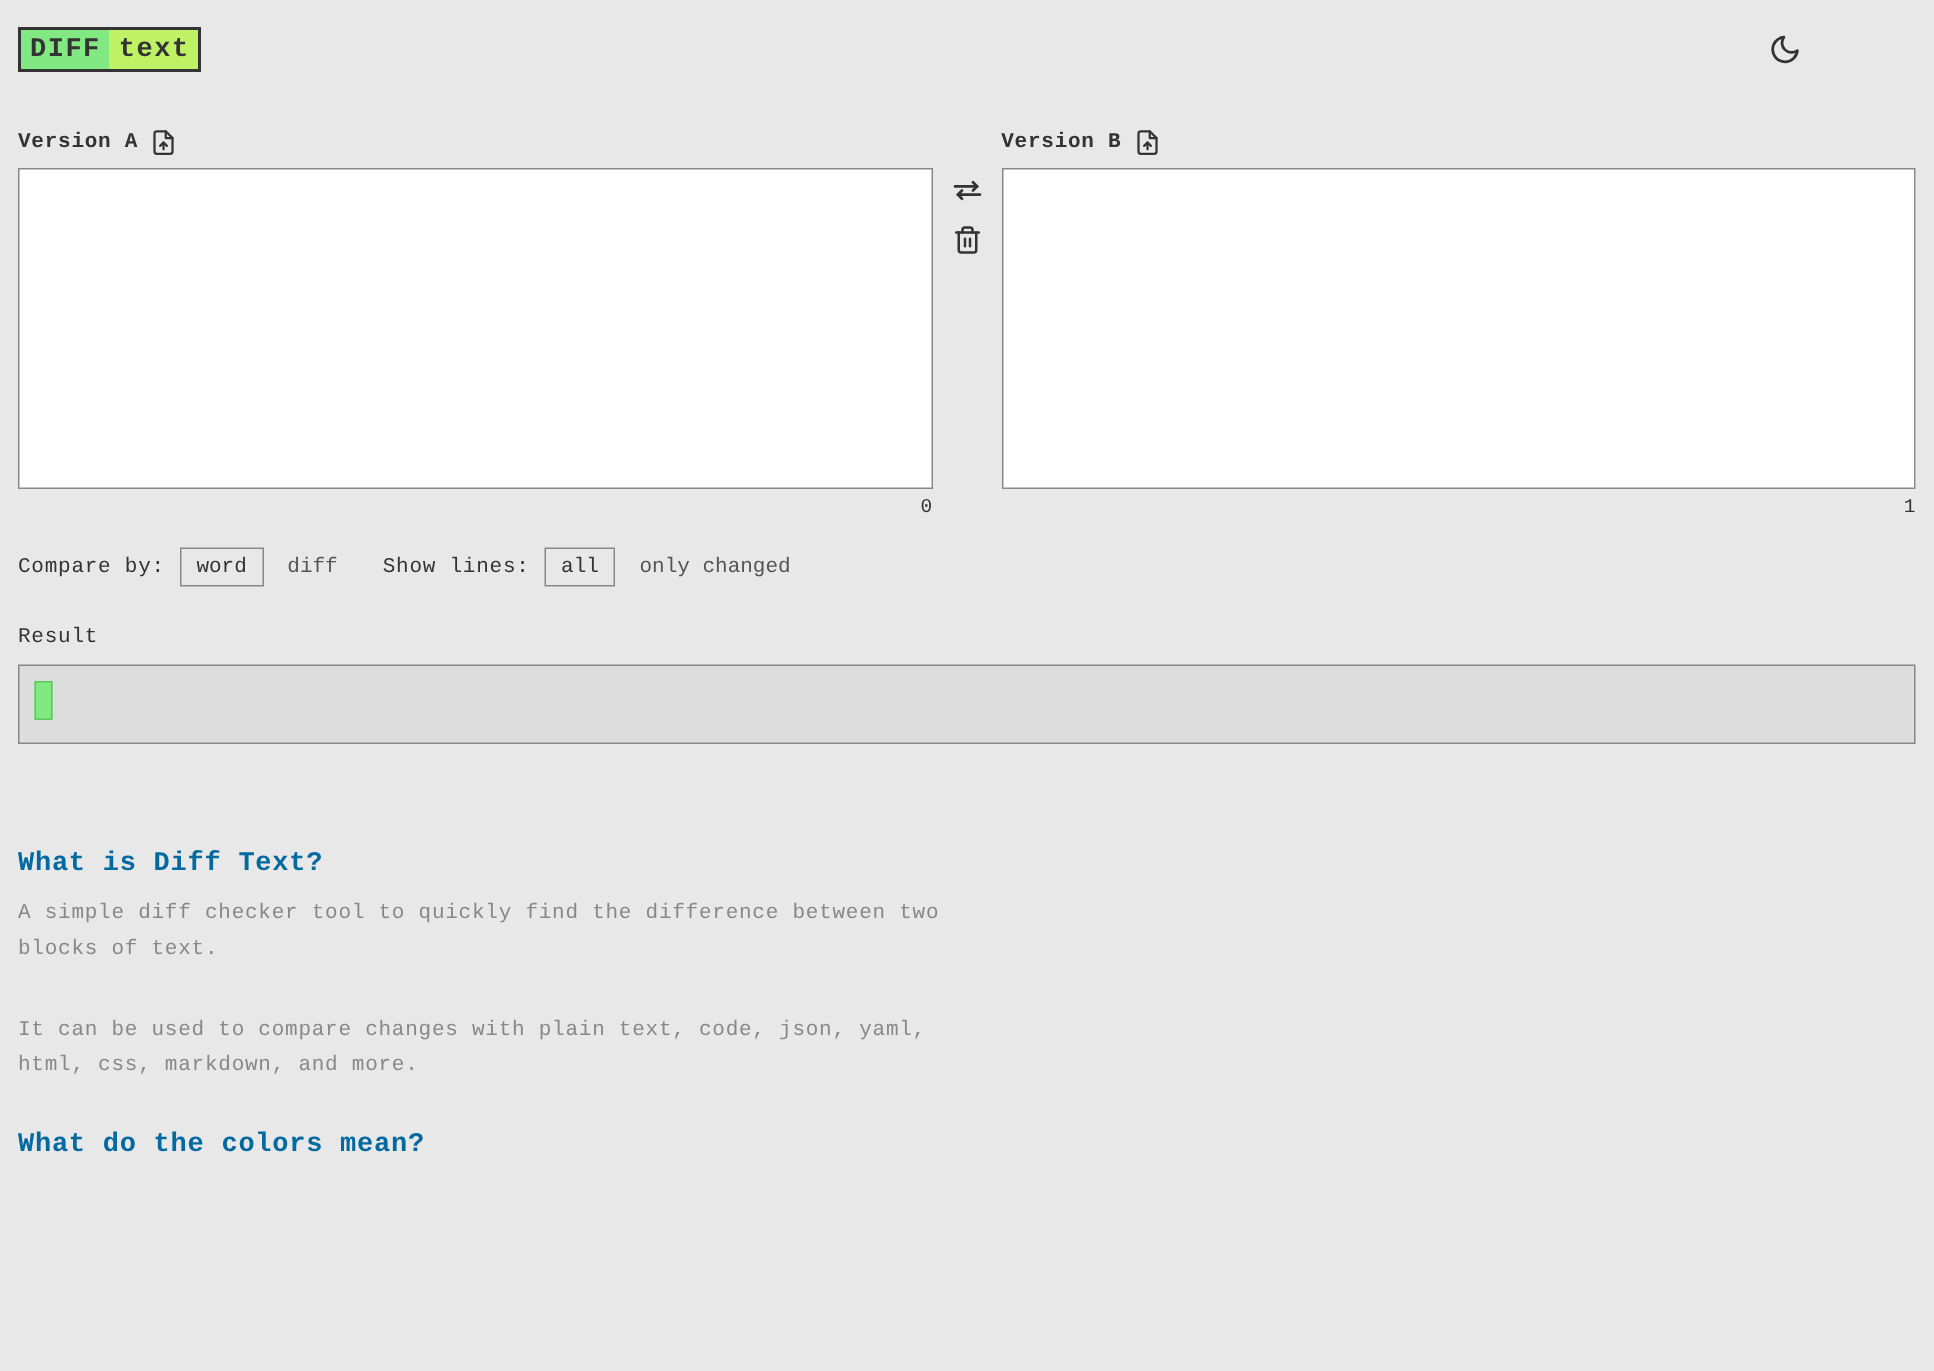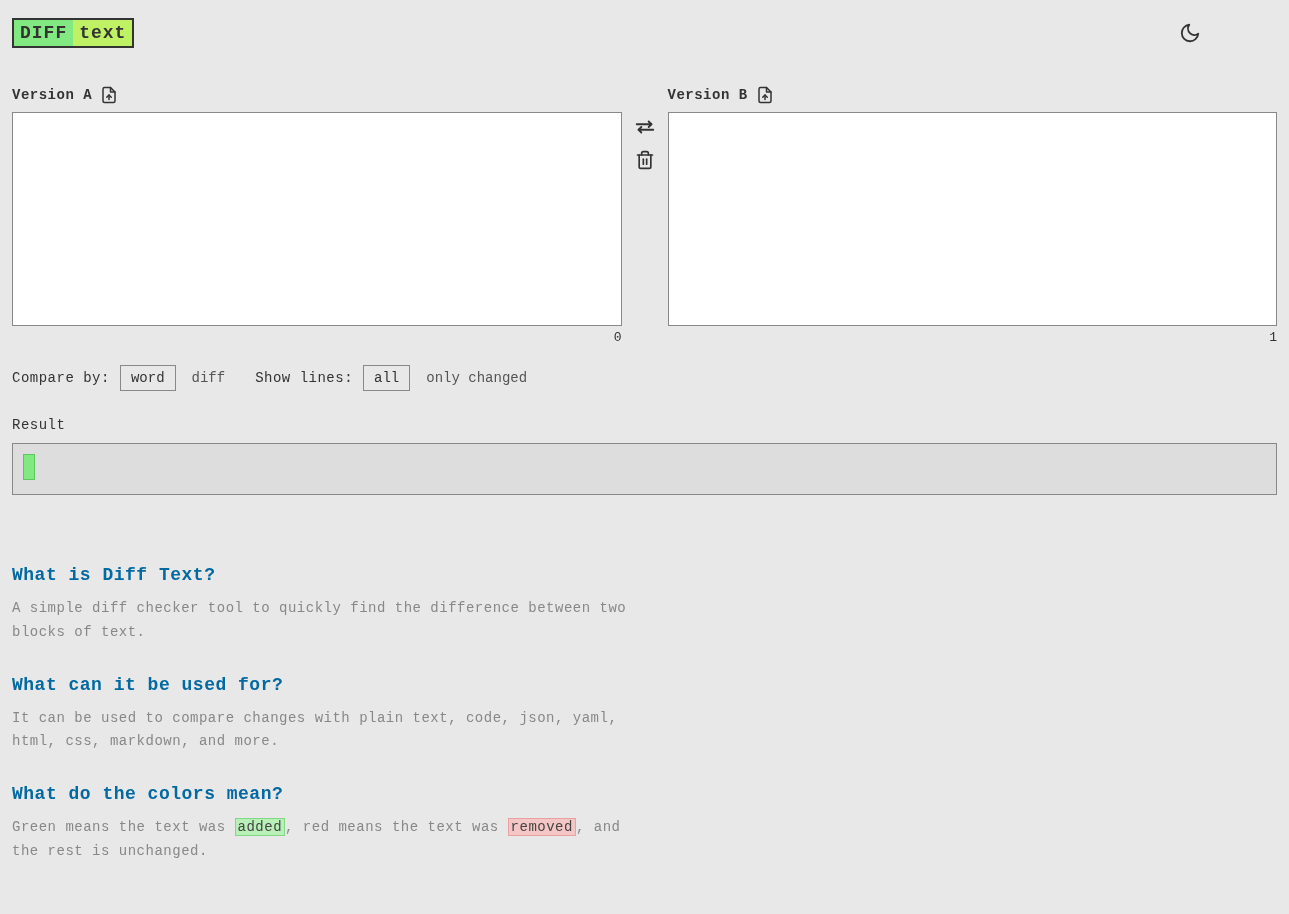--- a/index.html
+++ b/index.html
@@ -241,23 +241,19 @@
     <span class="result-mark"></span>
   </div>
 </div>
 
 <div class="faq">
   <div class="faq-item">
     <div class="faq-q">What is Diff Text?</div>
     <div class="faq-a">A simple diff checker tool to quickly find the difference between two blocks of text.</div>
   </div>
   <div class="faq-item">
-    <div class="faq-q">What can it be used for?</div>
     <div class="faq-a">It can be used to compare changes with plain text, code, json, yaml, html, css, markdown, and more.</div>
   </div>
   <div class="faq-item">
     <div class="faq-q">What do the colors mean?</div>
-    <div class="faq-a">
-      <span>Green means the text was </span><span class="hl-added">added</span><span>, red means the text was </span><span class="hl-removed">removed</span><span>, and the rest is unchanged.</span>
-    </div>
   </div>
 
 </div>
 
 </body></html>

